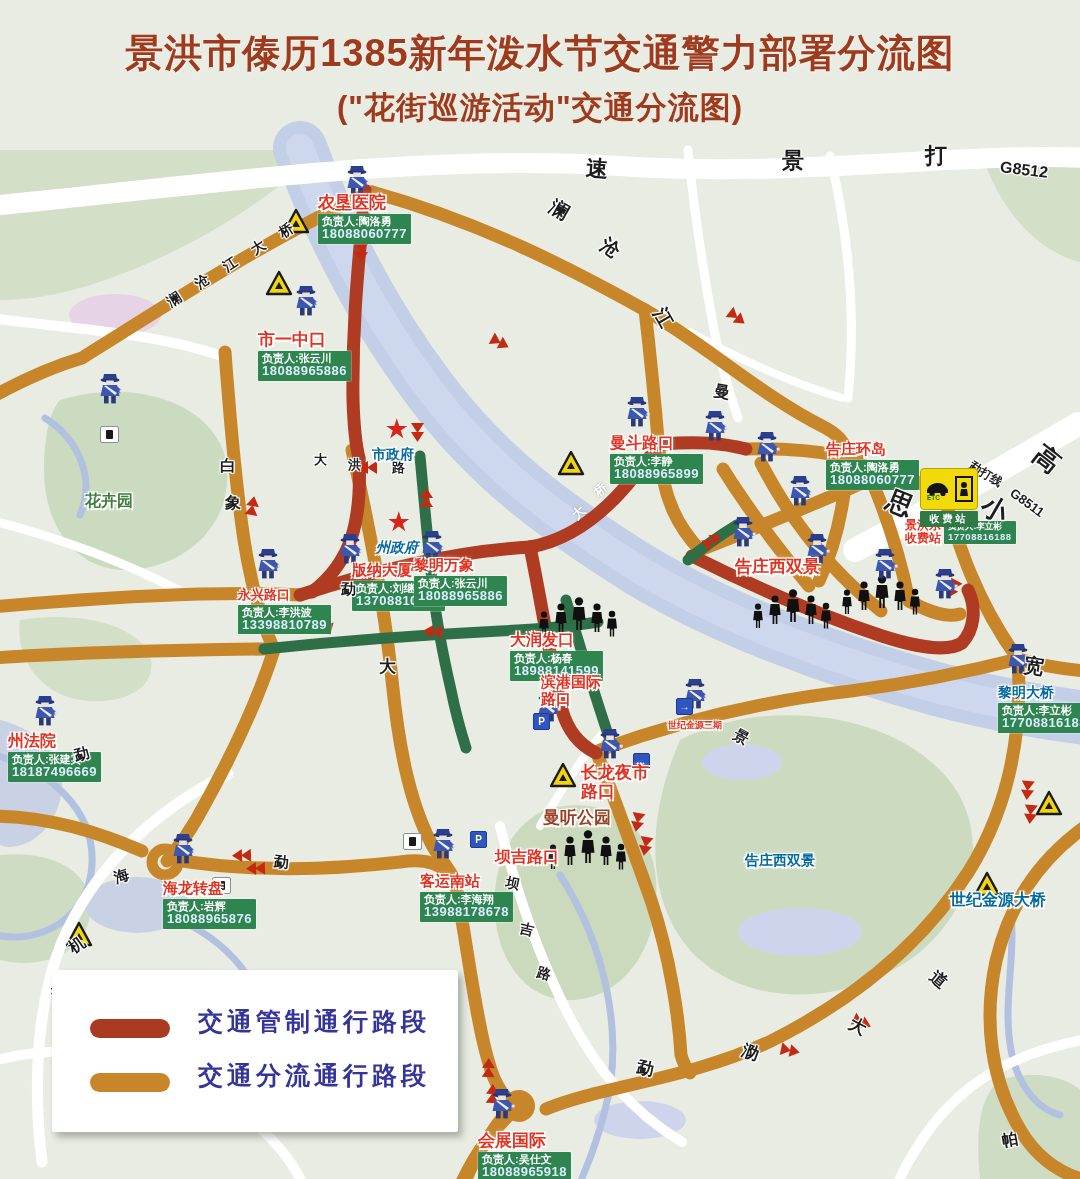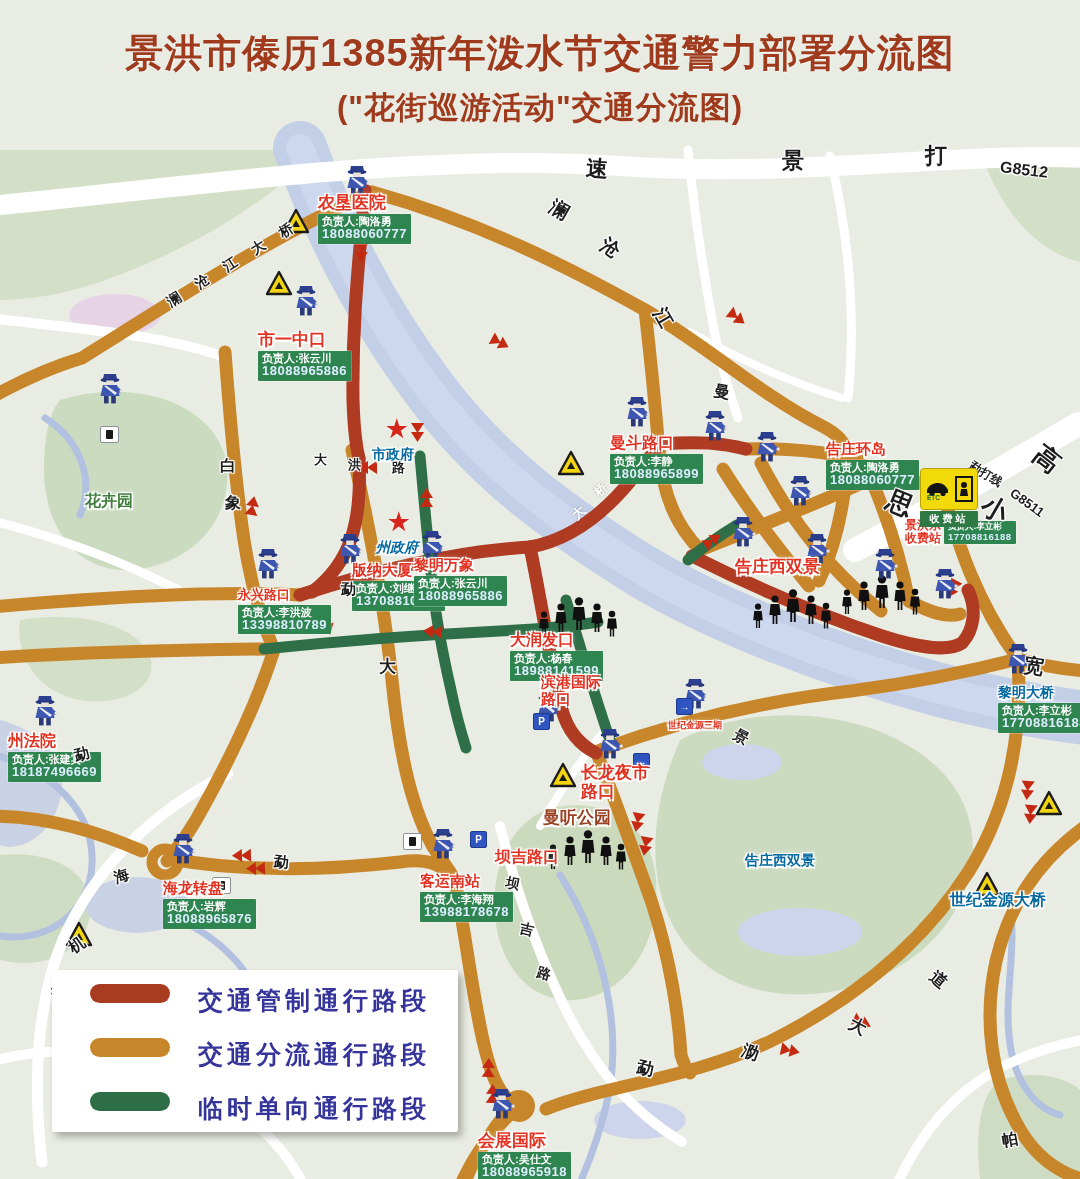--- a/index.html
+++ b/index.html
@@ -35,21 +35,21 @@
            text-shadow:0 0 2px rgba(255,255,255,.8);}
   
   .etc-sign{position:absolute;left:920px;top:468px;width:58px;z-index:22;}
   .etc-top{background:#f2d90a;border:1px solid #b7a206;border-radius:4px;height:38px;
            display:flex;align-items:center;justify-content:space-around;padding:1px 2px;}
   .etc-bar{background:#2f7a44;color:#fff;font-size:10px;font-weight:800;text-align:center;
            letter-spacing:3px;margin-top:1px;padding:1px 0;border-radius:1px;}
   
   .legend{position:absolute;left:52px;top:970px;width:406px;height:162px;background:#fff;
           z-index:30;border-radius:2px;box-shadow:4px 5px 7px rgba(90,95,85,.45);}
-  .legend-row{display:flex;align-items:flex-start;height:54px;padding-left:38px;}
+  .legend-row{display:flex;align-items:flex-end;height:54px;padding-left:38px;}
   .legend-bar{width:80px;height:19px;border-radius:10px;margin-right:28px;flex:0 0 auto;}
   .legend-lab{font-size:25px;font-weight:900;color:#34349b;letter-spacing:4px;white-space:nowrap;}
   .small-sign{position:absolute;z-index:18;display:flex;align-items:center;justify-content:center;}
   .sign-white{background:#fff;border:1px solid #8a8f98;border-radius:2px;color:#23366e;font-weight:900;}
   .sign-blue{background:#2f55c0;border:1px solid #1d3a8e;border-radius:2px;color:#fff;font-weight:900;}
 </style>
 </head>
 <body>
 
 <div class="stage">
@@ -392,24 +392,20 @@
 
   <div class="legend">
     <div class="legend-row" style="padding-top:14px;">
       <span class="legend-bar" style="background: rgb(169, 59, 33);"></span>
       <span class="legend-lab">交通管制通行路段</span>
     </div>
     <div class="legend-row">
       <span class="legend-bar" style="background: rgb(200, 134, 43);"></span>
       <span class="legend-lab">交通分流通行路段</span>
     </div>
-    <div class="legend-row">
-      <span class="legend-bar" style="background: rgb(46, 110, 70);"></span>
-      <span class="legend-lab">临时单向通行路段</span>
-    </div>
   </div>
 <span class="small-sign sign-white" style="left: 212px; top: 877px; width: 17px; height: 15px; font-size: 9px;">
       <span style="width: 7px; height: 9px; background: rgb(26, 26, 26); display: block; border-radius: 1px;"></span>
     </span>
     <span class="small-sign sign-white" style="left: 100px; top: 426px; width: 17px; height: 15px; font-size: 9px;">
       <span style="width: 7px; height: 9px; background: rgb(26, 26, 26); display: block; border-radius: 1px;"></span>
     </span>
     <span class="small-sign sign-white" style="left: 403px; top: 833px; width: 17px; height: 15px; font-size: 9px;">
       <span style="width: 7px; height: 9px; background: rgb(26, 26, 26); display: block; border-radius: 1px;"></span>
     </span>

